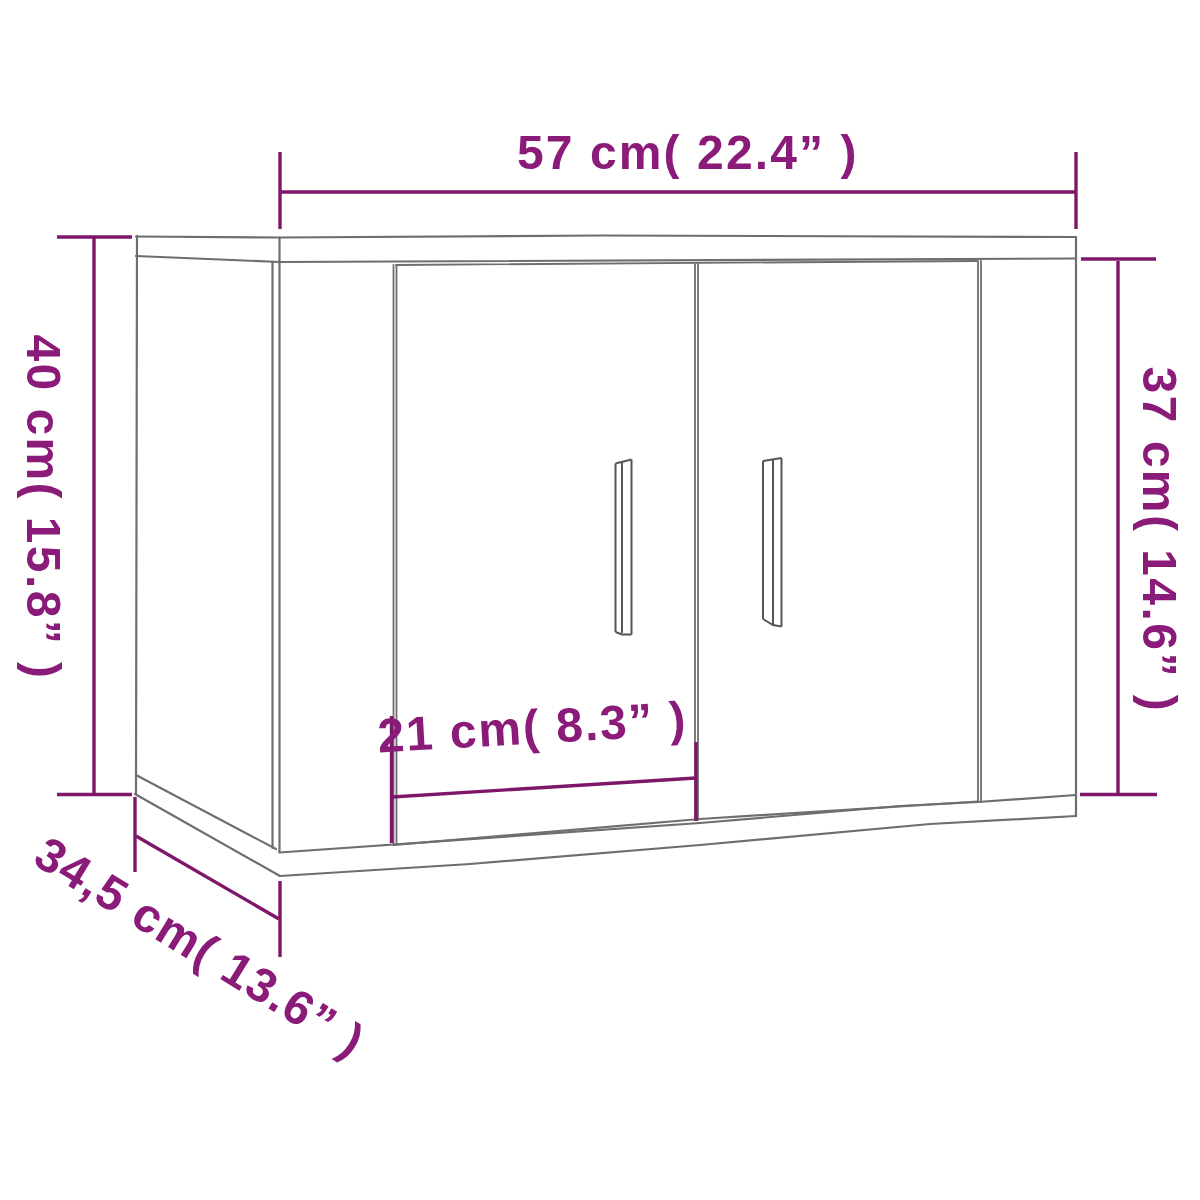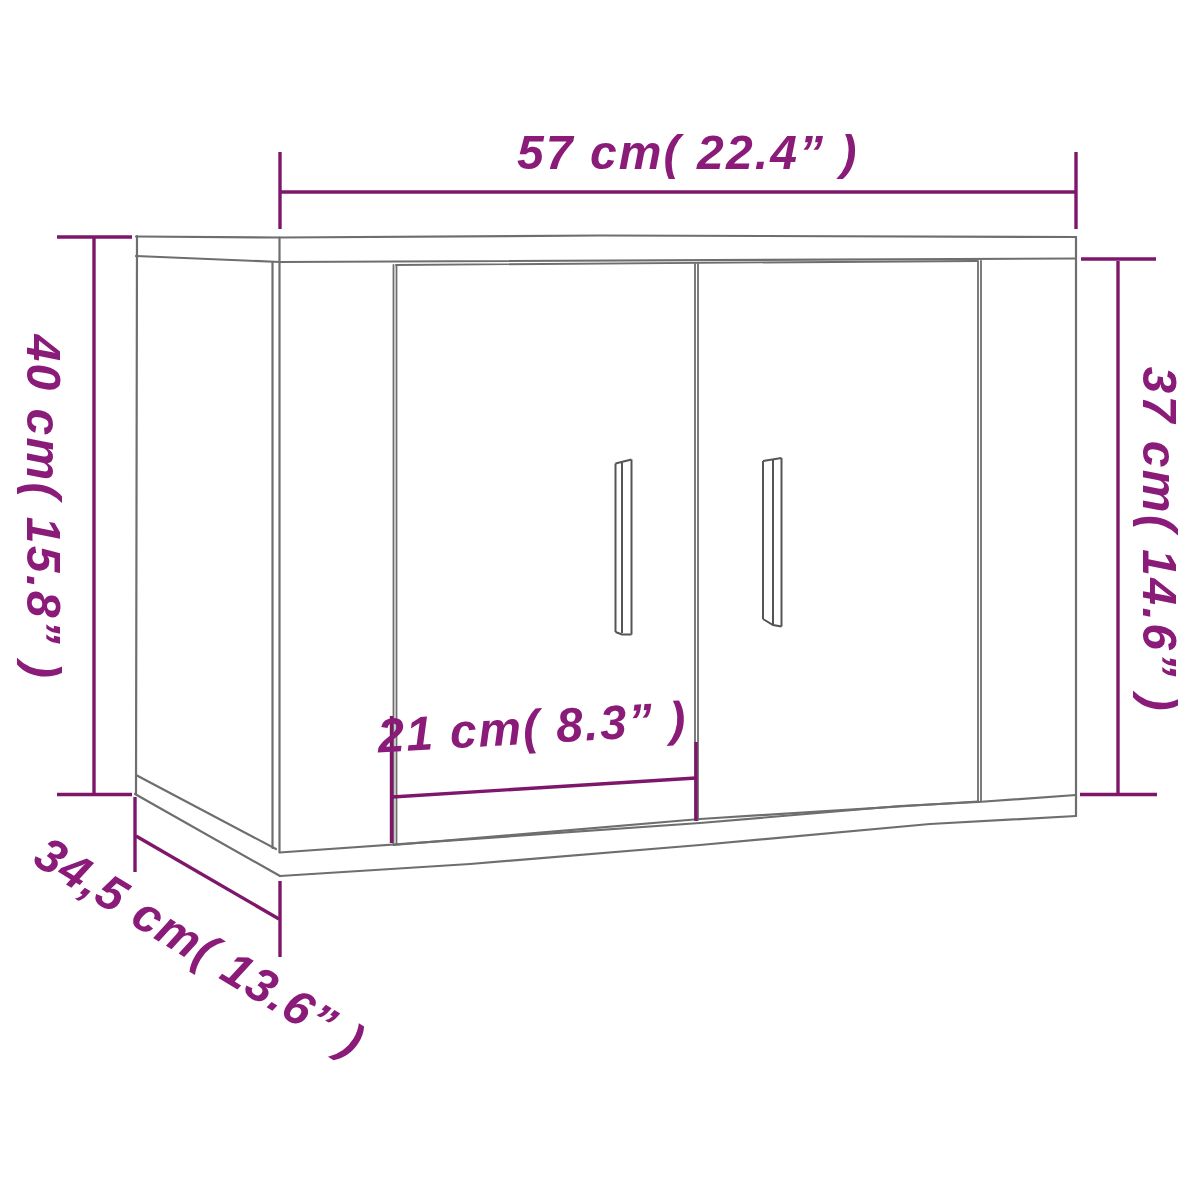--- a/index.html
+++ b/index.html
@@ -1,16 +1,16 @@
 <!DOCTYPE html>
 <html><head>
 <meta charset="utf-8">
 <style>
   html,body{margin:0;padding:0;background:#ffffff;}
-  #page{width:1200px;height:1200px;position:relative;background:#ffffff;overflow:hidden;font-style:italic;}
+  #page{width:1200px;height:1200px;position:relative;background:#ffffff;overflow:hidden;}
   svg{position:absolute;top:0;left:0;}
   text{font-family:"Liberation Sans", sans-serif;font-weight:bold;fill:#8a1b78;}
 </style>
 </head>
 <body>
 
 <div id="page">
 <svg width="1200" height="1200" viewBox="0 0 1200 1200">
 
   <rect x="0" y="0" width="1200" height="1200" fill="#ffffff"></rect>

